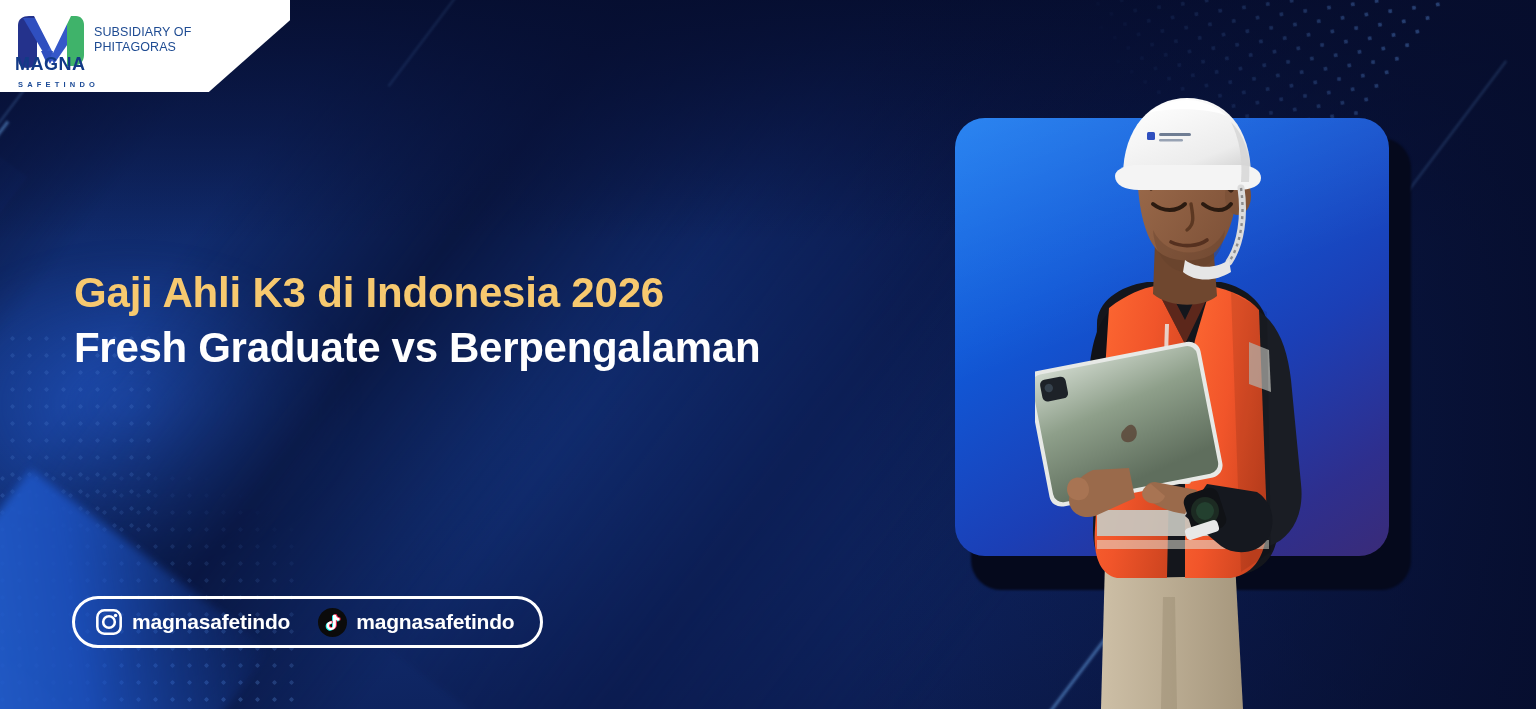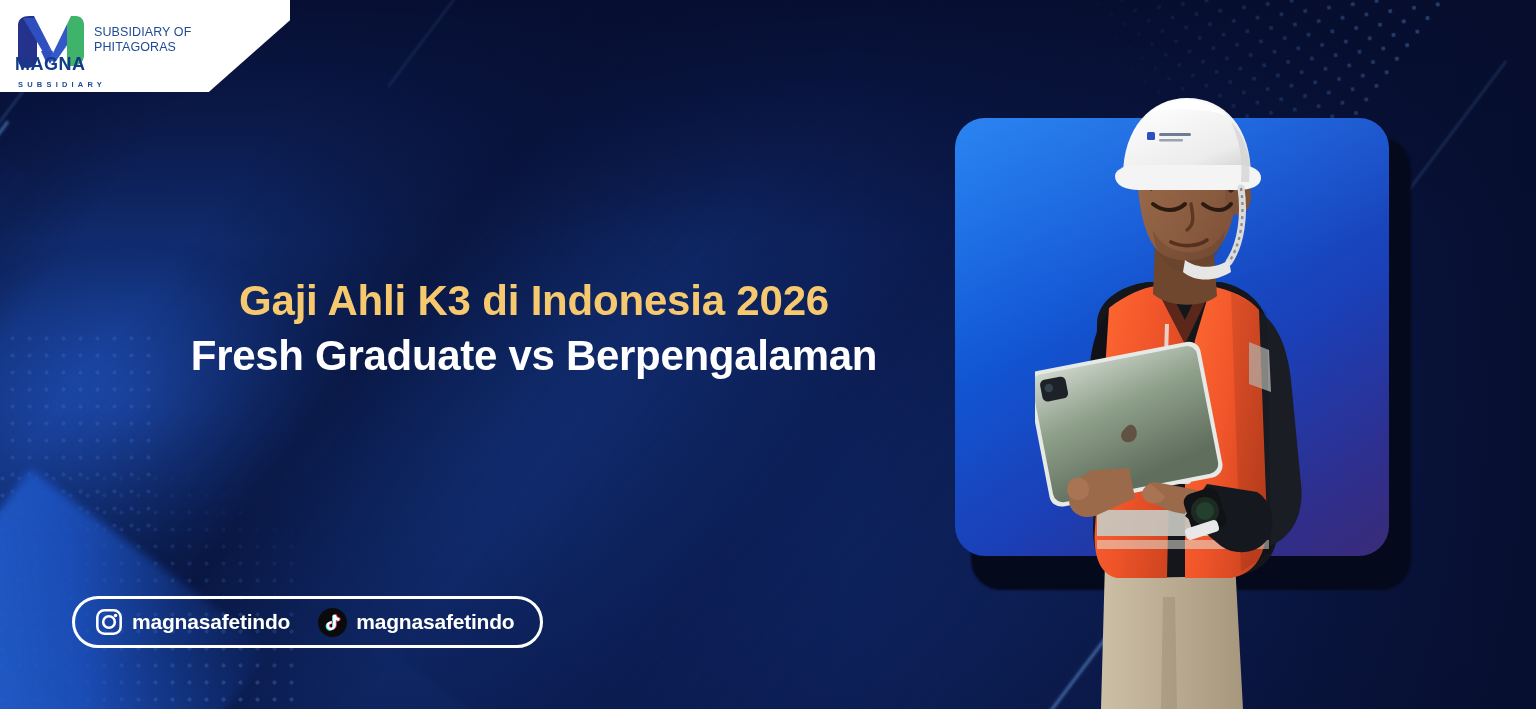--- a/index.html
+++ b/index.html
@@ -151,21 +151,21 @@
   }
   .logo-tagline {
     margin-top: 10px;
     font-weight: 400; font-size: 12.5px; line-height: 1.18;
     letter-spacing: .1px;
     color: #1e4b92;
     text-transform: uppercase;
   }
 
   
-  .headline { position: absolute; left: 74px; top: 276px; width: 920px; text-align: center; }
+  .headline { position: absolute; left: 74px; top: 268px; width: 920px; }
   .headline .line1 {
     font-size: 42px; font-weight: 800; letter-spacing: -0.2px;
     color: #f7c96f; line-height: 1.18; margin: 0 0 6px 0;
   }
   .headline .line2 {
     font-size: 42px; font-weight: 700; letter-spacing: -0.3px;
     color: #ffffff; line-height: 1.12; margin: 0;
   }
 
   
@@ -254,21 +254,21 @@
 
           <path d="M22 2 L33 2 L39 14 L45 2 L56 2 L39 33 Z" fill="#ffffff" opacity="0"></path>
 
           <path d="M53 1 L62 1 C67 1 70 5 70 10 L70 40 C70 47 65 51 59 51 L53 51 Z" fill="#3fb36a"></path>
 
           <path d="M20 1 L31 1 L39 18 L47 1 L57 1 L39 38 Z" fill="#ffffff"></path>
 
           <path d="M27 36 L39 36 L33 49 Z" fill="#2f4fbf"></path>
         </svg>
         <div class="logo-word">MAGNA</div>
-        <div class="logo-sub-word">SUBSIDIARY</div>
+        <div class="logo-sub-word">SAFETINDO</div>
       </div>
 
       <div class="logo-tagline">
         <div>SUBSIDIARY OF</div>
         <div>PHITAGORAS</div>
       </div>
 
     </div>
   </div>
 

